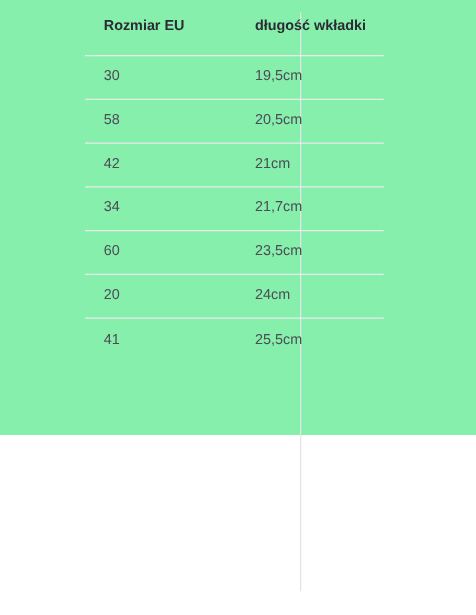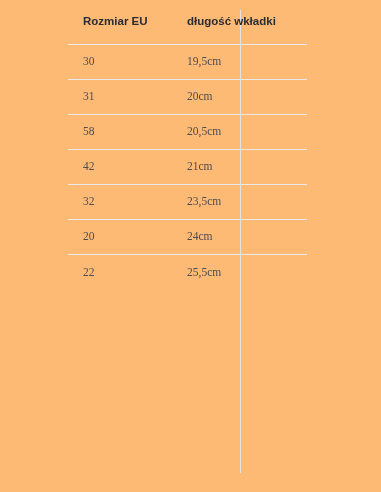--- a/index.html
+++ b/index.html
@@ -10,22 +10,22 @@
   body {
     width: 381px;
     height: 492px;
     font-family: "Liberation Sans", "DejaVu Sans", sans-serif;
     -webkit-font-smoothing: antialiased;
     overflow: hidden;
   }
   .page {
     position: relative;
     width: 381px;
-    height: 492px;
-    background: #fdba74;
+    height: 348px;
+    background: #86efac;
     text-align: right;
   }
   
   .size-table {
     position: absolute;
     left: 68px;
     top: 0px;
     width: 239px;
   }
   .vdivider {
@@ -53,85 +53,84 @@
   }
   .cell-size {
     position: absolute;
     left: 15px;
     font-size: 11.5px;
     line-height: 1;
     white-space: nowrap;
   }
   .cell-len {
     position: absolute;
-    left: 119px;
+    left: 136px;
     font-size: 11.5px;
     line-height: 1;
     white-space: nowrap;
   }
   .header-row .cell-size,
   .header-row .cell-len {
     font-weight: 700;
     color: #2b2b33;
     font-size: 11.5px;
   }
   .body-row .cell-size,
   .body-row .cell-len {
     font-weight: 400;
     color: #4c4c55;
-    font-family: Liberation Serif, serif;
   }
 </style>
 </head>
 <body>
 
 <div class="page">
   <div class="size-table">
 
     <div class="vdivider"></div>
 
     <div class="row header-row">
       <div class="cell-size">Rozmiar EU</div>
       <div class="cell-len">długość wkładki</div>
     </div>
 
     <div class="row body-row">
       <div class="cell-size">30</div>
       <div class="cell-len">19,5cm</div>
     </div>
 
-    <div class="row body-row">
-      <div class="cell-size">31</div>
-      <div class="cell-len">20cm</div>
-    </div>
 
     <div class="row body-row">
       <div class="cell-size">58</div>
       <div class="cell-len">20,5cm</div>
     </div>
 
     <div class="row body-row">
       <div class="cell-size">42</div>
       <div class="cell-len">21cm</div>
     </div>
 
+    <div class="row body-row">
+      <div class="cell-size">34</div>
+      <div class="cell-len">21,7cm</div>
+    </div>
 
 
 
     <div class="row body-row">
-      <div class="cell-size">32</div>
+      <div class="cell-size">60</div>
       <div class="cell-len">23,5cm</div>
     </div>
 
     <div class="row body-row">
       <div class="cell-size">20</div>
       <div class="cell-len">24cm</div>
     </div>
 
 
 
     <div class="row body-row last">
-      <div class="cell-size">22</div>
+      <div class="cell-size">41</div>
       <div class="cell-len">25,5cm</div>
     </div>
 
   </div>
 </div>
 
 </body></html>

